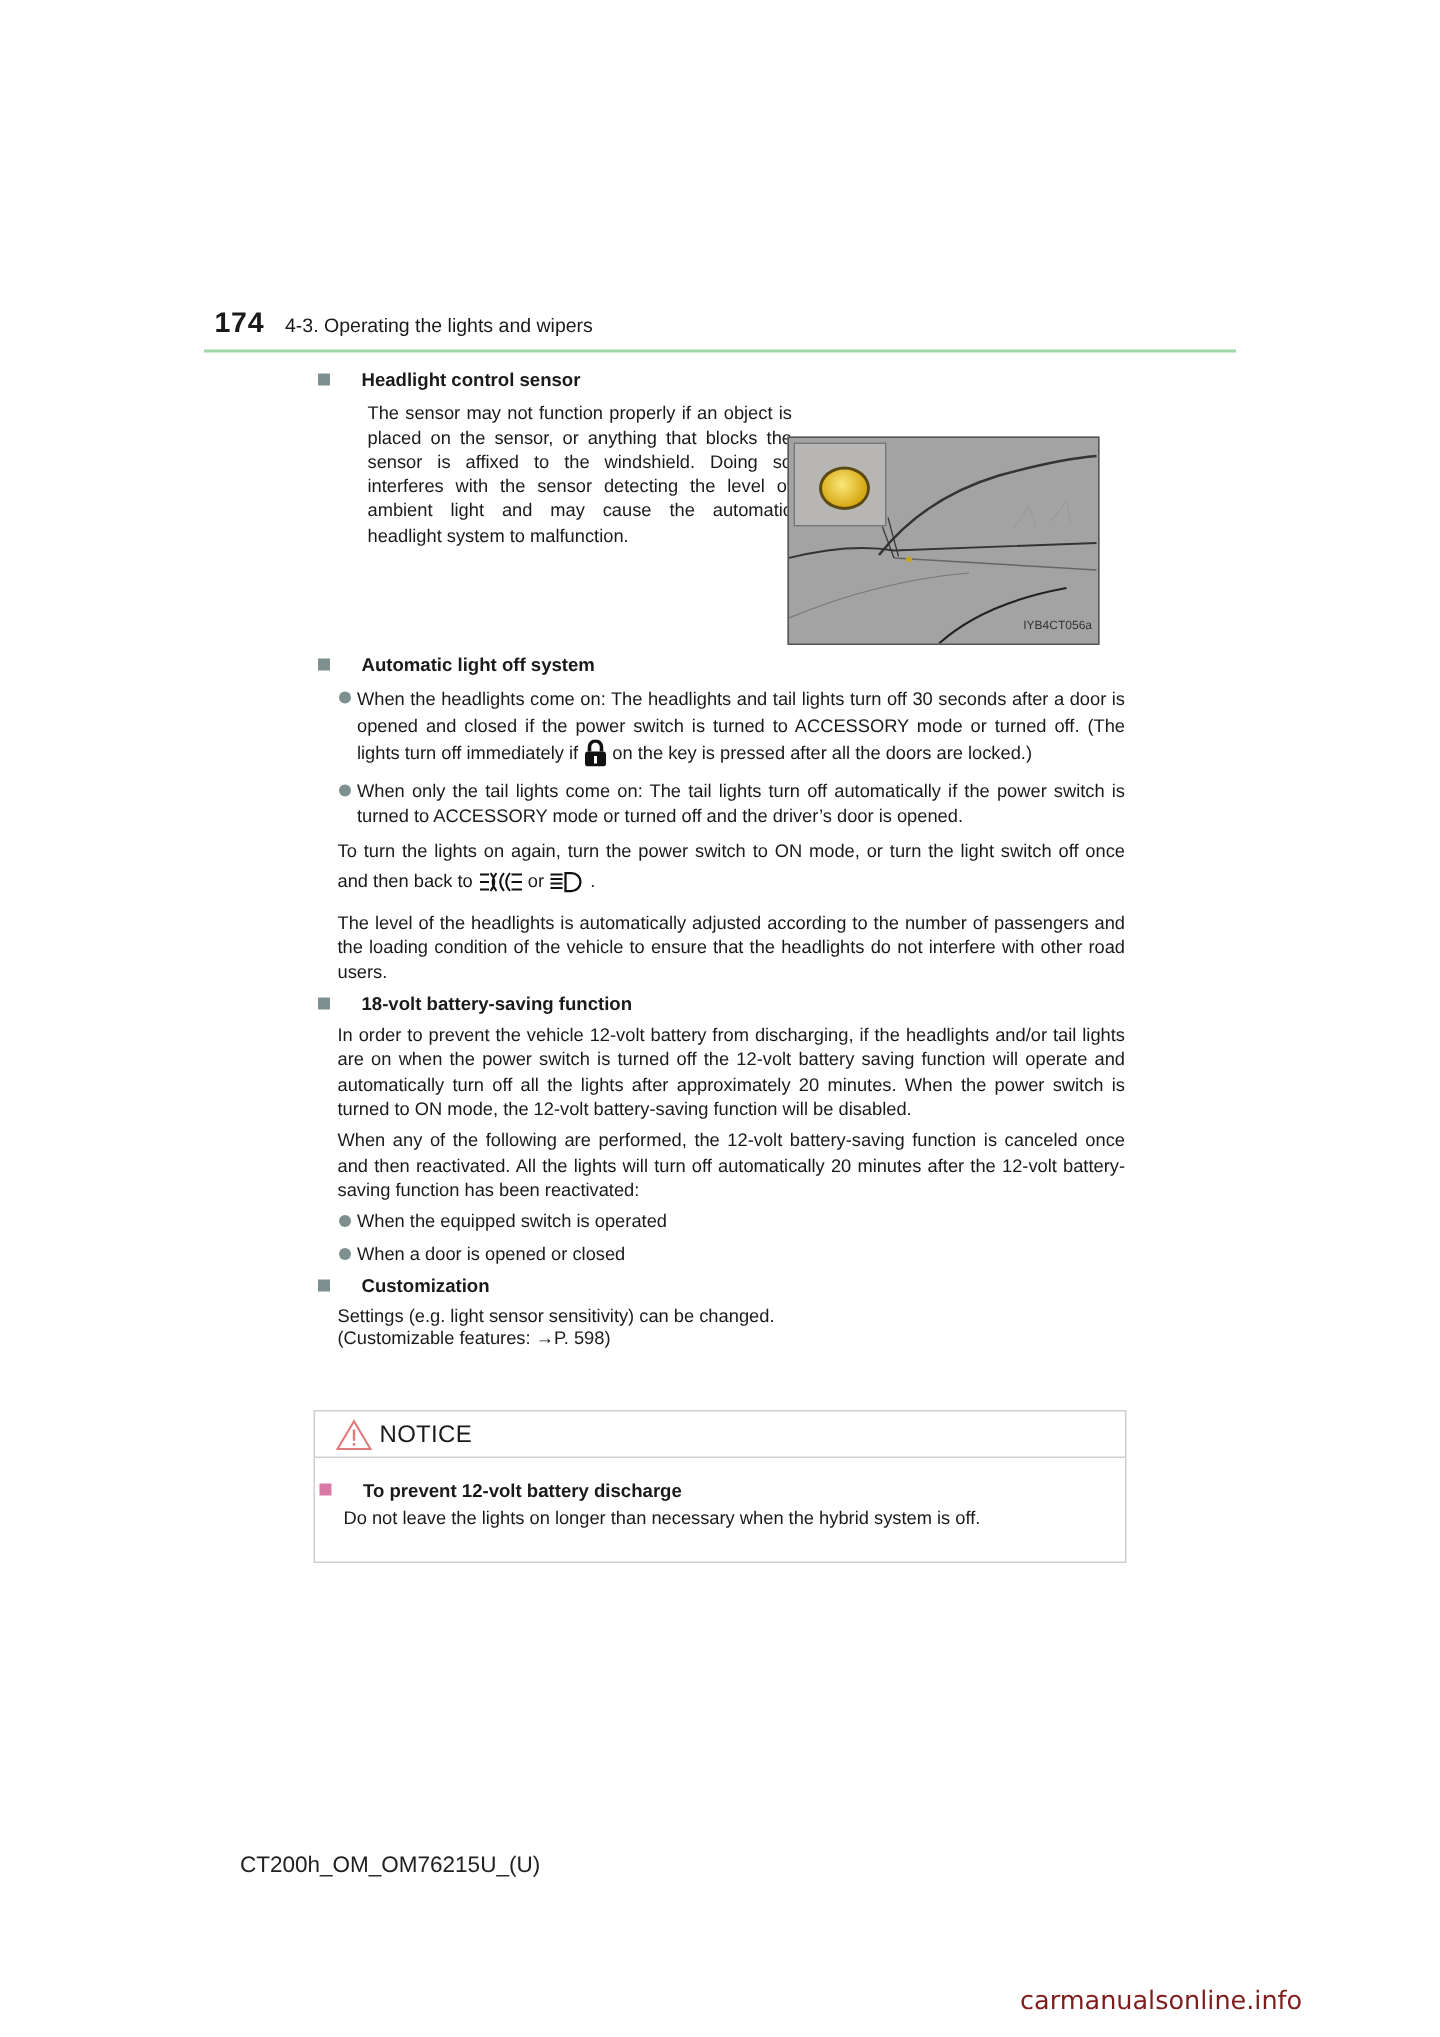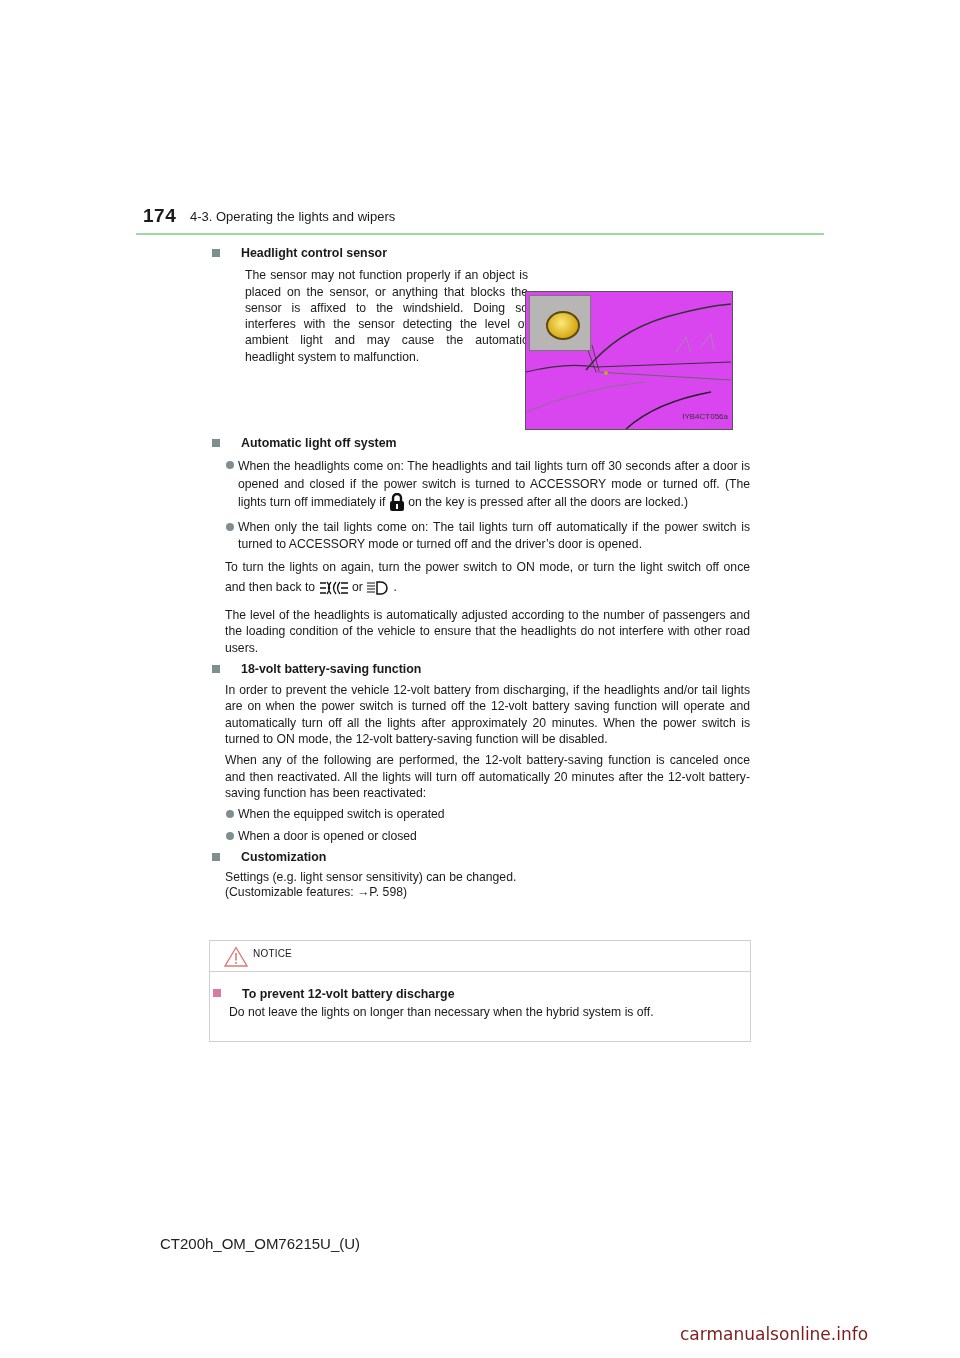--- a/index.html
+++ b/index.html
@@ -15,32 +15,32 @@
     .content { position: absolute; left: 212px; top: 245px; width: 538px; font-size: 12.2px; line-height: 16.3px; }
     .heading { font-weight: bold; font-size: 12.4px; margin: 0; position: relative; padding-left: 29px; }
     .sq { position: absolute; left: 0; top: 4px; width: 8px; height: 8px; background: #7e8f8f; }
     .sq.pink { background: #d97aa6; }
     .para { margin: 0 0 0 13px; text-align: justify; }
     .bullet { margin: 0 0 0 13px; padding-left: 13px; position: relative; text-align: justify; }
     .dot { position: absolute; left: 1px; top: 4px; width: 8px; height: 8px; border-radius: 50%; background: #7e8f8f; }
 
     .sensor-block { position: relative; height: 168px; margin-top: 6px; }
     .sensor-text { position: absolute; left: 1px; top: 0; width: 283px; text-align: justify; margin-left: 32px; }
-    .figure { position: absolute; left: 313px; top: 24px; width: 206px; height: 137px; border: 1px solid #555; background: #d946ef; overflow: hidden; }
+    .figure { position: absolute; left: 313px; top: 24px; width: 206px; height: 137px; border: 1px solid #555; background: #a3a3a3; overflow: hidden; }
     .inset { position: absolute; left: 3px; top: 3px; width: 60px; height: 54px; background: #b7b6b4; border: 1px solid #777; }
     .lamp { position: absolute; left: 16px; top: 15px; width: 30px; height: 25px; border-radius: 50%; background: radial-gradient(circle at 45% 40%, #fbe87a, #d6a814 70%); border: 2px solid #5b4b12; }
     .fig-code { position: absolute; right: 4px; bottom: 4px; font-size: 8px; color: #333; }
 
     .gap-s { height: 8px; }
     .gap-m { height: 5px; }
     .inline-icon { display: inline-block; vertical-align: middle; }
 
     .notice { position: absolute; left: 209px; top: 940px; width: 540px; height: 100px; border: 1px solid #cfcfcf; }
     .notice-head { height: 30px; border-bottom: 1px solid #cfcfcf; position: relative; }
-    .notice-title { position: absolute; left: 43px; top: 7px; font-size: 10px; letter-spacing: 0.2px; }
+    .notice-title { position: absolute; left: 43px; top: 7px; font-size: 16px; letter-spacing: 0.2px; }
     .warn-icon { position: absolute; left: 14px; top: 5px; }
     .notice-body { position: absolute; left: 3px; top: 44px; width: 520px; font-size: 12.2px; line-height: 18px; }
 
     .footer-code { position: absolute; left: 160px; top: 1235px; font-size: 15px; color: #222; }
     .watermark { position: absolute; left: 680px; top: 1324px; font-size: 17px; color: #7f1d1d; font-family: "DejaVu Sans", sans-serif; }
   </style>
 </head>
 <body>
 
 <div class="page-header">

